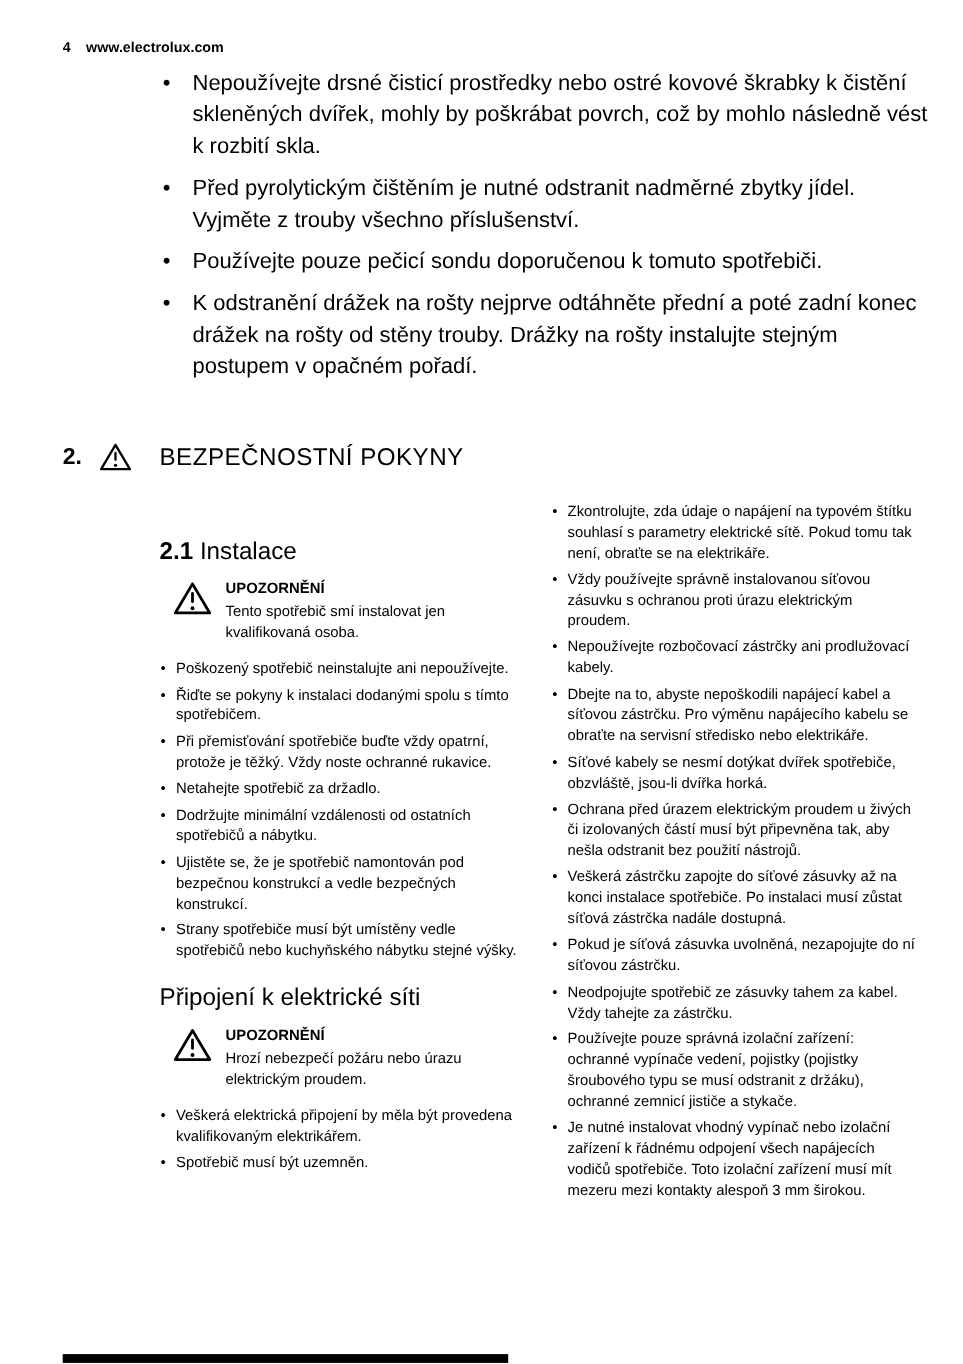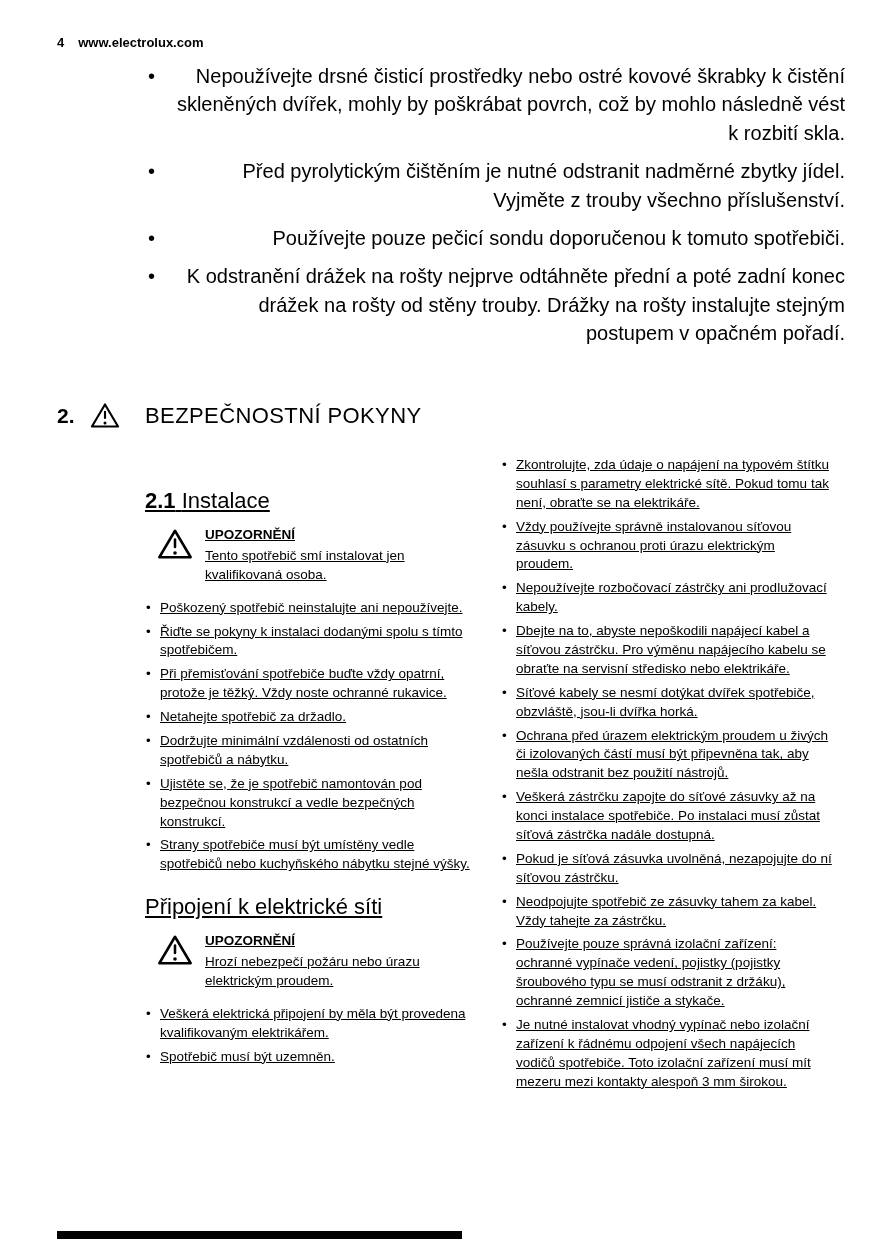--- a/index.html
+++ b/index.html
@@ -18,21 +18,21 @@
     position: absolute;
     top: 35px; left: 57px;
     display: flex; gap: 14px;
     font-size: 13px; font-weight: bold;
   }
 
   
   ul.intro {
     position: absolute;
     top: 62px; left: 145px; width: 700px;
-    list-style: none; margin: 0; padding: 0; text-align: right;
+    list-style: none; margin: 0; padding: 0;
   }
   ul.intro li {
     position: relative;
     padding-left: 30px;
     font-size: 20px;
     line-height: 1.42;
     margin-bottom: 10px;
   }
   ul.intro li::before { content: "\2022"; position: absolute; left: 3px; }
 
@@ -45,21 +45,21 @@
   .sec-num { font-size: 21px; font-weight: bold; width: 33px; }
   .sec-icon { width: 55px; display: flex; justify-content: flex-start; align-items: center; }
   .sec-title { font-size: 22px; letter-spacing: 0.4px; }
 
   
   .columns {
     position: absolute;
     top: 456px; left: 145px; width: 690px;
     display: flex; gap: 22px;
   }
-  .col { width: 334px; text-decoration: underline; }
+  .col { width: 334px; }
 
   .subsection { font-size: 22px; font-weight: normal; margin: 0 0 10px 0; }
   .subsection .num { font-weight: bold; }
   .subsection.first { margin-top: 32px; }
   .subsection.sub2 { margin: 20px 0 8px 0; }
 
   .warning { display: flex; margin: 12px 0 14px 0; }
   .warn-icon { flex: 0 0 60px; display: flex; justify-content: center; padding-top: 2px; }
   .warn-body { flex: 1; font-size: 13.5px; line-height: 1.4; }
   .warn-label { font-weight: bold; margin-bottom: 2px; }

